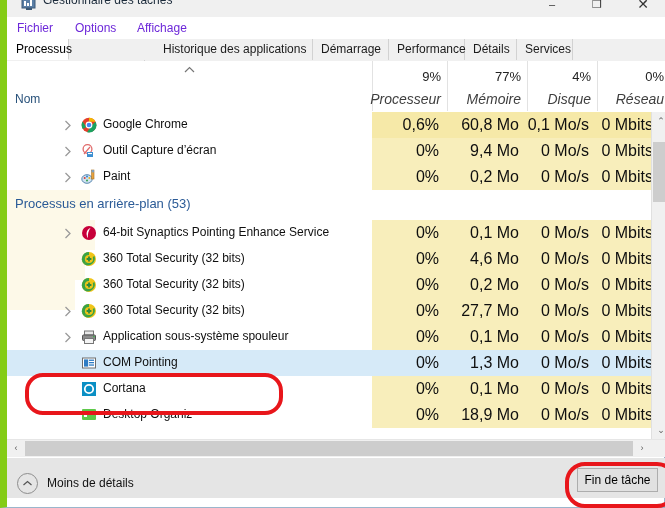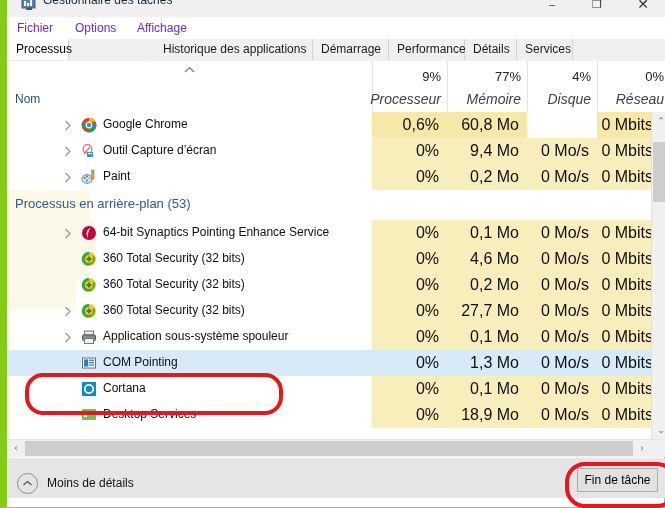--- a/index.html
+++ b/index.html
@@ -183,20 +183,21 @@
               <path d="M8 0.7 A7.3 7.3 0 0 1 14.5 4.7 L8 4.7 Z" fill="#f3b700"></path>
               <path d="M1.8 12 A7.3 7.3 0 0 1 1.6 4.5 L5.2 10 Z" fill="#1aa260"></path>
               <path d="M14.5 4.7 A7.3 7.3 0 0 1 6 15.2 L11 8 Z" fill="#1aa260"></path>
               <circle cx="8" cy="8" r="3.4" fill="#fff"></circle>
               <circle cx="8" cy="8" r="2.3" fill="#4285f4"></circle>
             </svg></span>
           <span class="lbl">Google Chrome</span>
         </div>
         <div class="cell c0 t0">0,6%</div>
         <div class="cell c1 t0">60,8 Mo</div>
+        <div class="cell c2 t0">0,1 Mo/s</div>
         <div class="cell c3 t0">0 Mbits</div>
       </div>
       <div class="row" style="top: 26px;">
         <div class="namecell">
           <svg class="chev" viewBox="0 0 8 11">
             <path d="M1.5 1 L6 5.5 L1.5 10" fill="none" stroke="#9a9a9a" stroke-width="1.3"></path>
           </svg>
           <span class="ico"><svg width="16" height="16" viewBox="0 0 16 16">
               <circle cx="6.5" cy="6" r="4.4" fill="none" stroke="#e06a6a" stroke-width="1.3"></circle>
               <path d="M3 11 L9 4" stroke="#e06a6a" stroke-width="1.2"></path>
@@ -354,21 +355,21 @@
         <div class="cell c3 t1">0 Mbits</div>
       </div>
       <div class="row" style="top: 290px;">
         <div class="namecell">
           <span class="ico"><svg width="16" height="16" viewBox="0 0 16 16">
               <rect x="1" y="2" width="14" height="11" rx="1" fill="#5ec94a"></rect>
               <rect x="3" y="4" width="3" height="2.4" fill="#fff"></rect>
               <rect x="7" y="4" width="3" height="2.4" fill="#fff"></rect>
               <rect x="3" y="7.6" width="3" height="2.4" fill="#fff"></rect>
             </svg></span>
-          <span class="lbl">Desktop Services</span>
+          <span class="lbl">Desktop Organiz</span>
         </div>
         <div class="cell c0 t1">0%</div>
         <div class="cell c1 t1">18,9 Mo</div>
         <div class="cell c2 t1">0 Mo/s</div>
         <div class="cell c3 t1">0 Mbits</div>
       </div>
     </div>
 
   <div class="vsb">
     <div class="vsb-up">⌃</div>

